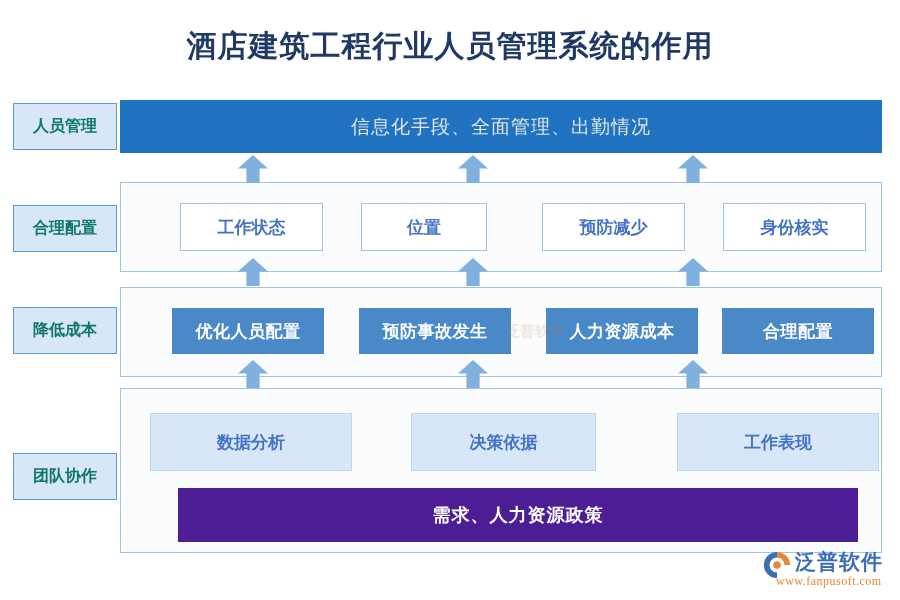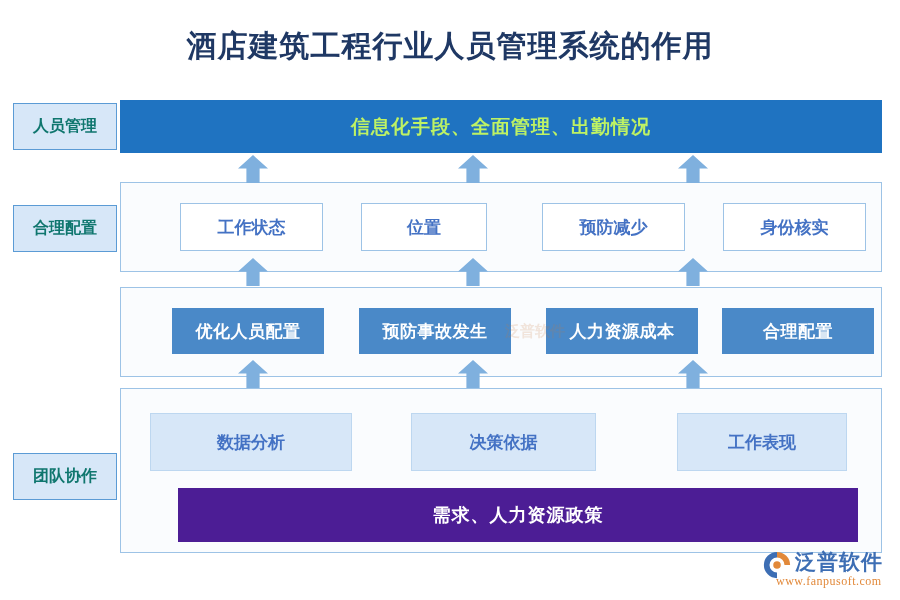--- a/index.html
+++ b/index.html
@@ -55,26 +55,26 @@
   .side-4 { left: 13px;  top: 453px; width: 104px; height: 47px; }
 
   
   .banner-top {
     position: absolute;
     left: 120px;
     top: 100px;
     width: 762px;
     height: 53px;
     background: #1F73C1;
-    color: #bef264;
+    color: #e5e5e5;
     display: flex;
     align-items: center;
     justify-content: center;
     font-size: 19px;
-    font-weight: bold;
+    font-weight: normal;
     letter-spacing: 1px;
     box-sizing: border-box;
   }
 
   
   .row-box {
     position: absolute;
     background: #FAFCFE;
     border: 1px solid #9DC3E6;
     box-sizing: border-box;
@@ -126,21 +126,21 @@
   .cell-pale {
     background: #D7E7F8;
     border: 1px solid #BDD7F0;
     color: #4472C4;
     font-size: 17px;
     top: 413px;
     height: 58px;
   }
   .c4a { left: 150px; width: 202px; }
   .c4b { left: 411px; width: 185px; }
-  .c4c { left: 677px; width: 170px; }
+  .c4c { left: 677px; width: 202px; }
 
   
   .bar-wide {
     position: absolute;
     left: 178px;
     top: 488px;
     width: 680px;
     height: 54px;
     background: #4c1d95;
     color: #FFFFFF;
@@ -218,20 +218,21 @@
 </style>
 </head>
 <body>
 
 <div class="page">
 
   <div class="page-title">酒店建筑工程行业人员管理系统的作用</div>
 
   <div class="side-label side-1">人员管理</div>
   <div class="side-label side-2">合理配置</div>
+  <div class="side-label side-3">降低成本</div>
   <div class="side-label side-4">团队协作</div>
 
   <div class="banner-top">信息化手段、全面管理、出勤情况</div>
 
   <div class="row-box row-2"></div>
   <div class="row-box row-3"></div>
   <div class="row-box row-4"></div>
 
   <div class="cell cell-outline c2a">工作状态</div>
   <div class="cell cell-outline c2b">位置</div>

